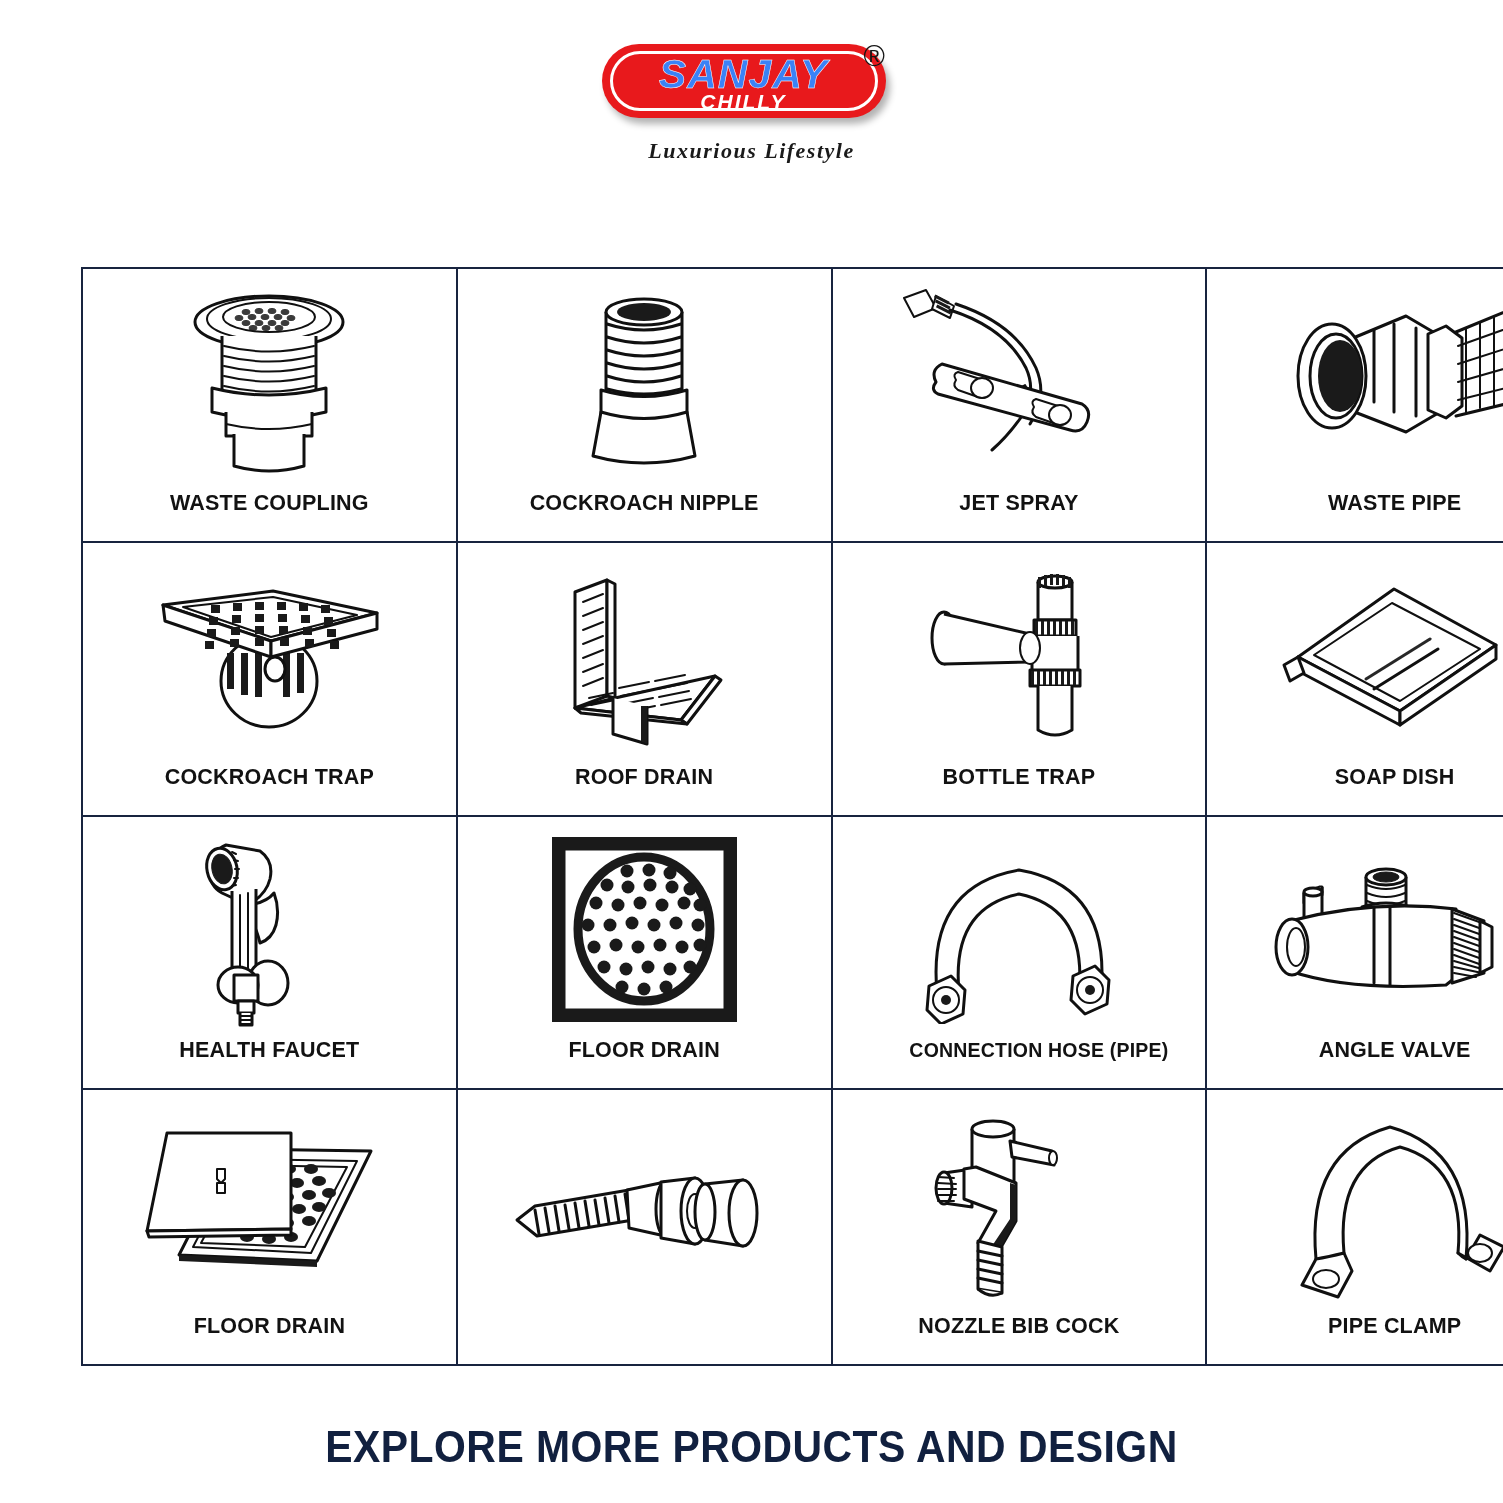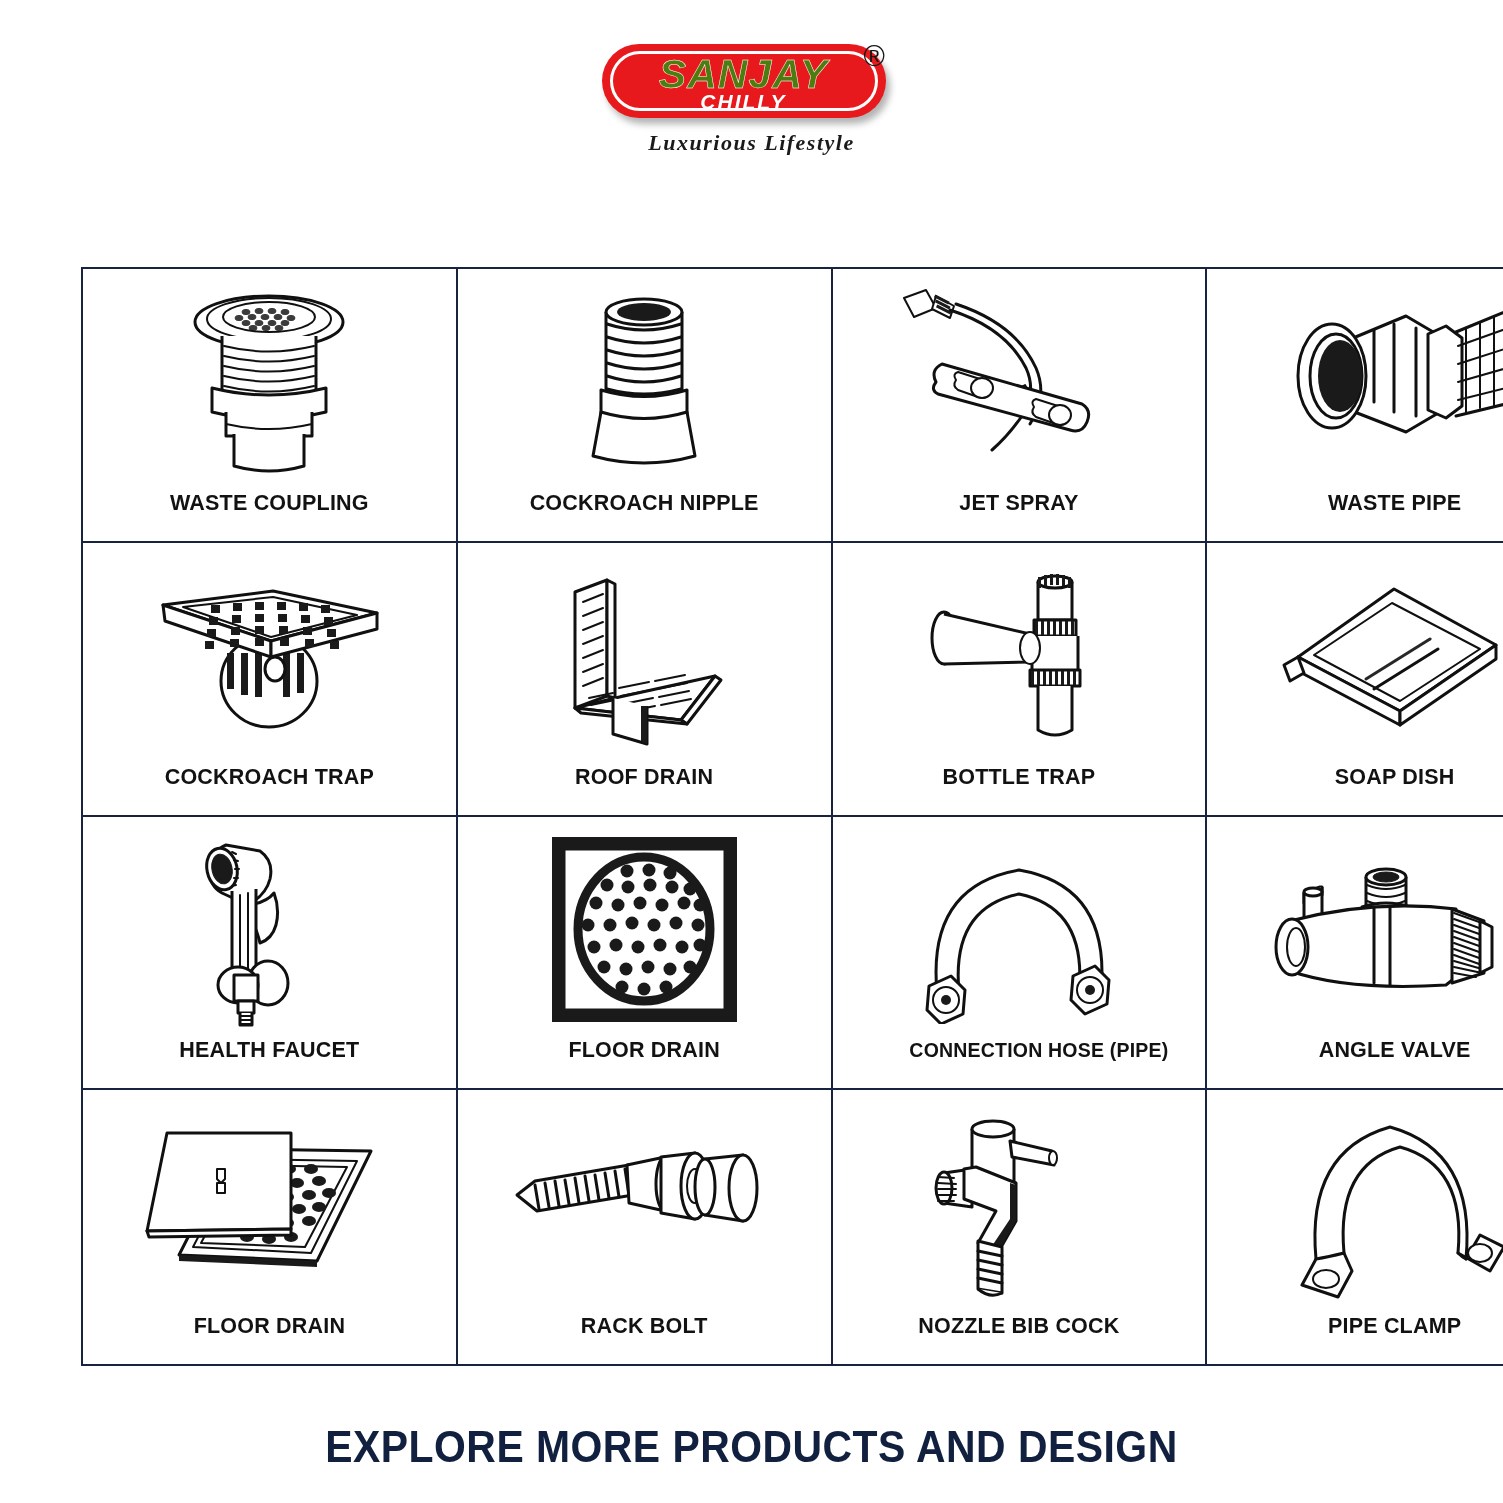--- a/index.html
+++ b/index.html
@@ -20,38 +20,38 @@
     position:absolute;left:0;top:0;width:284px;height:74px;
     background:#e8191c;border-radius:37px;
     box-shadow:4px 6px 7px rgba(0,0,0,0.30);
   }
   .logo-pill::after{
     content:"";position:absolute;left:8px;top:7px;right:8px;bottom:7px;
     border:3px solid #ffffff;border-radius:30px;
   }
   .logo-brand{
     position:absolute;left:0;top:10px;width:284px;
-    text-align:center;color:#4d7c0f;
+    text-align:center;color:#3b82f6;
     font-family:"Liberation Sans", sans-serif;
     font-weight:bold;font-style:italic;font-size:41px;
     letter-spacing:1px;line-height:40px;
     -webkit-text-stroke:0.5px #ffffff;
   }
   .logo-sub{
     position:absolute;left:0;top:47px;width:284px;
     text-align:center;color:#ffffff;
     font-weight:bold;font-style:italic;font-size:21px;letter-spacing:2px;
     line-height:21px;
   }
   .logo-reg{
     position:absolute;left:262px;top:-2px;
     font-size:29px;color:#141414;font-weight:normal;line-height:29px;
   }
   .logo-tag{
-    margin-top:4px;
+    margin-top:12px;
     font-family:"Liberation Serif", serif;
     font-style:italic;font-weight:bold;font-size:22px;color:#1a1a1a;
     letter-spacing:1.5px;
   }
   
   .grid{
     position:absolute;left:81px;top:267px;width:1503px;height:1099px;
     border:2px solid #18243f;
     display:grid;
     grid-template-columns:repeat(4,1fr);
@@ -558,21 +558,20 @@
           </g>
         <ellipse class="fw" cx="176" cy="55" rx="8" ry="16"></ellipse>
         <path class="fw" d="M152 28 L186 24 L186 90 L152 84 Z"></path>
         <ellipse class="fw" cx="186" cy="57" rx="14" ry="33"></ellipse>
         <ellipse class="fwT" cx="186" cy="57" rx="8" ry="17"></ellipse>
         <path class="fw" d="M196 30 L234 26 L234 92 L196 86 Z"></path>
         <ellipse class="fw" cx="196" cy="58" rx="10" ry="28"></ellipse>
         <ellipse class="fw" cx="234" cy="59" rx="14" ry="33"></ellipse>
       </svg>
     </div>
-    <div class="caption">RACK BOLT</div>
   </div>
 
   <div class="cell">
     <div class="art">
       <svg width="210" height="195" viewBox="0 0 210 195">
         <path class="fw" d="M58 22 L58 82 L100 82 L100 22"></path>
         <ellipse class="fw" cx="79" cy="22" rx="21" ry="8"></ellipse>
         <path class="fw" d="M96 34 L138 44 L140 58 L98 50 Z"></path>
         <ellipse class="fwT" cx="139" cy="51" rx="4" ry="7"></ellipse>
         <path class="fw" d="M30 66 L30 96 L58 100 L58 62 Z"></path>

